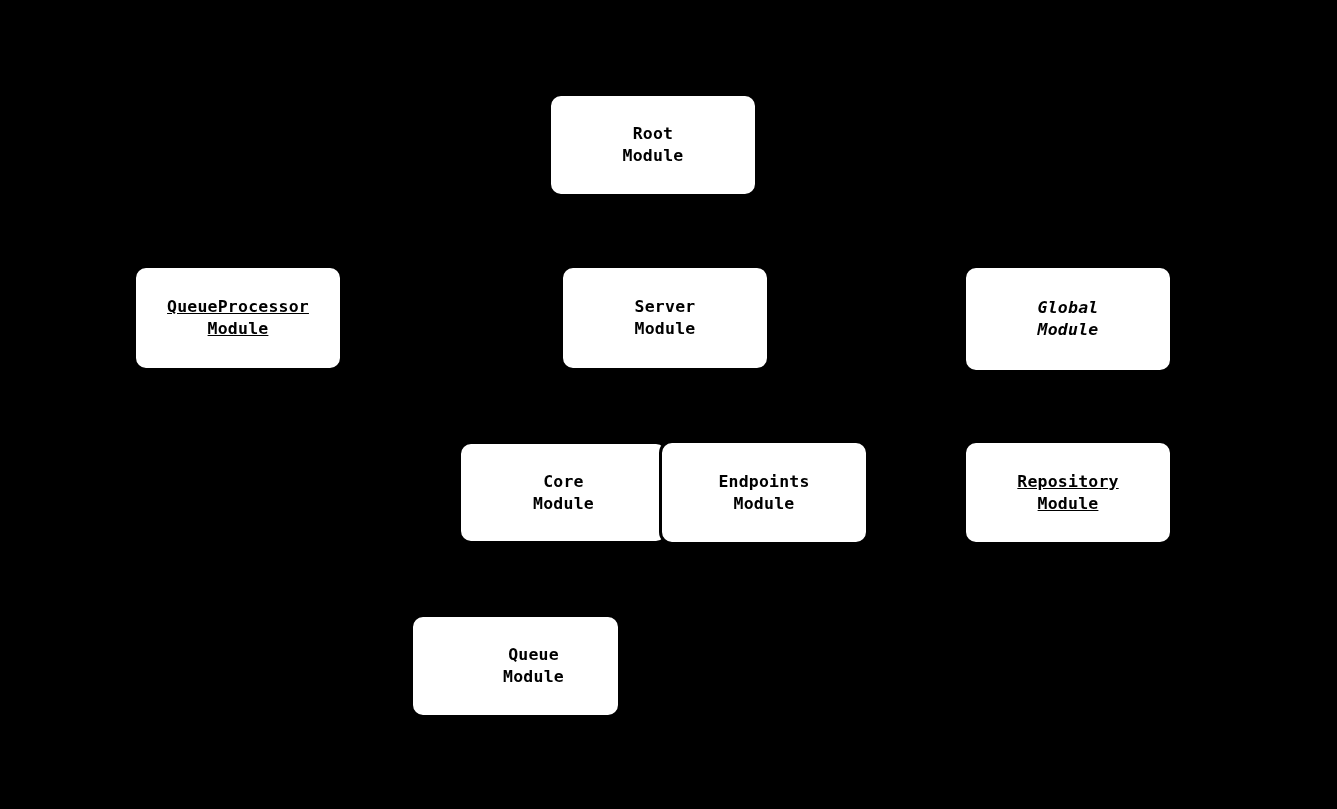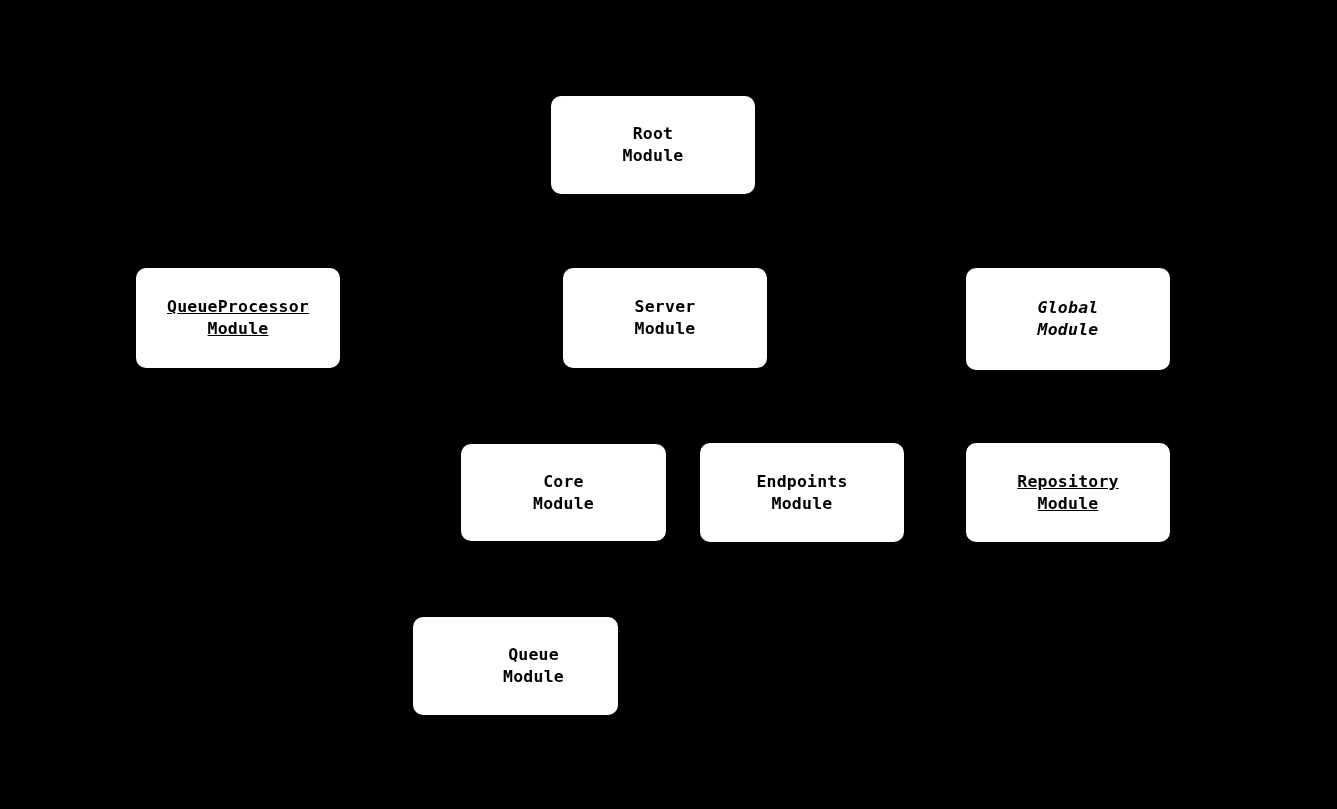--- a/index.html
+++ b/index.html
@@ -90,21 +90,21 @@
   <div class="node" style="left: 963px; top: 265px; width: 210px; height: 108px; font-style: italic;">
     <span class="node-label">Global
 Module</span>
   </div>
 
   <div class="node" style="left: 410px; top: 441px; width: 211px; height: 103px; margin-left: 48px;">
     <span class="node-label">Core
 Module</span>
   </div>
 
-  <div class="node" style="left: 697px; top: 440px; width: 210px; height: 105px;">
+  <div class="node" style="left: 659px; top: 440px; width: 210px; height: 105px;">
     <span class="node-label">Endpoints
 Module</span>
   </div>
 
   <div class="node" style="left: 963px; top: 440px; width: 210px; height: 105px; text-decoration: underline;">
     <span class="node-label">Repository
 Module</span>
   </div>
 
   <div class="node" style="left: 410px; top: 614px; width: 211px; height: 104px; padding-left: 36px;">

